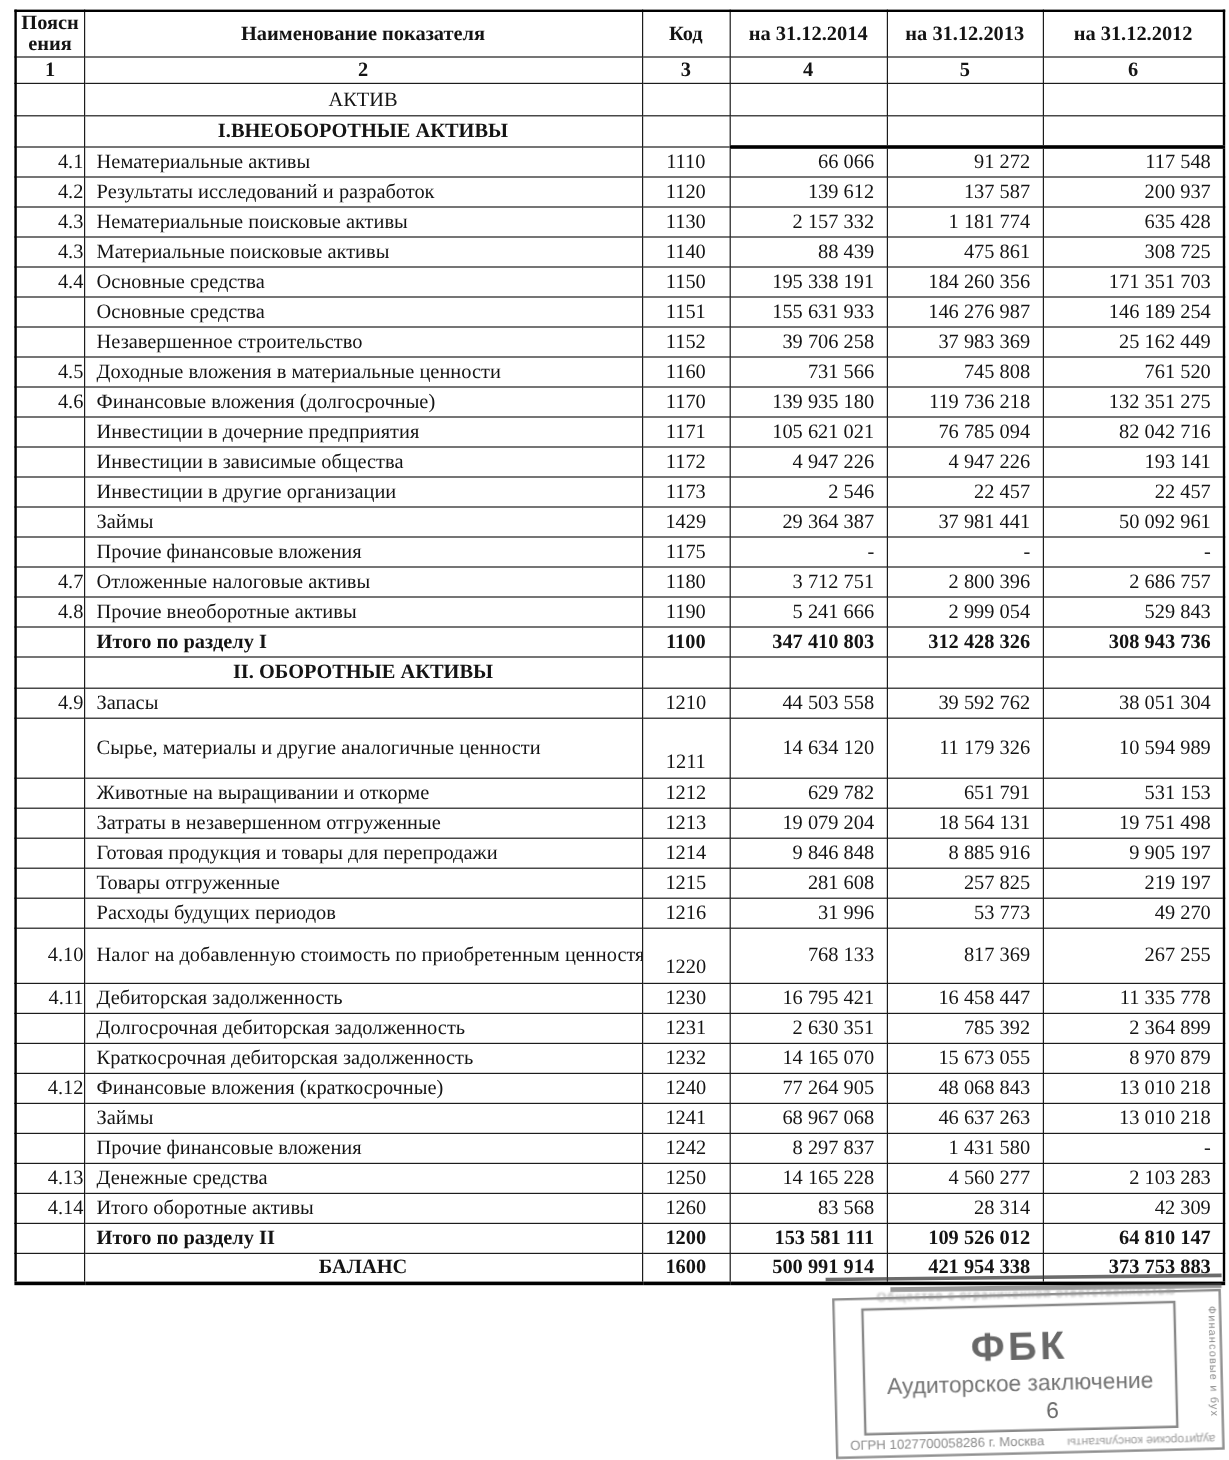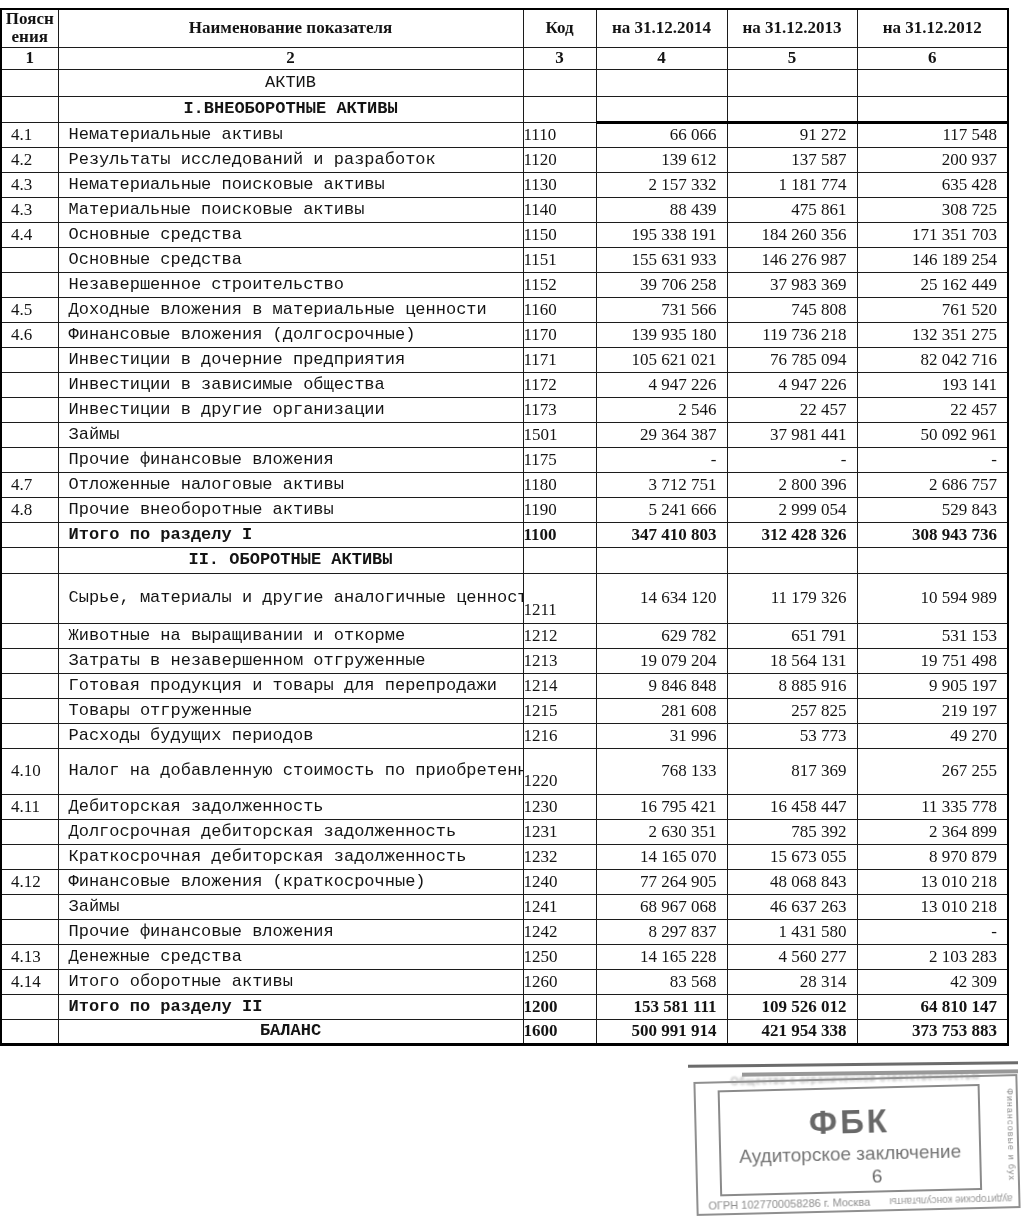--- a/index.html
+++ b/index.html
@@ -6,40 +6,40 @@
   html, body {
     width: 1024px; height: 1217px;
     background: #ffffff;
     font-family: "Liberation Serif", "DejaVu Serif", serif;
     color: #141414;
     overflow: hidden;
     position: relative;
   }
   
   table.bs {
-    position: absolute; left: 0; top: 8px;
+    position: absolute; left: 12px; top: 8px;
     width: 1007px;
     border-collapse: collapse;
     table-layout: fixed;
     border: 2px solid #000;
   }
   table.bs td, table.bs th {
     border: 1px solid #1c1c1c;
     font-size: 17px;
     line-height: 1.08;
     vertical-align: middle;
     overflow: hidden;
     white-space: nowrap;
   }
   th { font-weight: bold; }
   tr.hdr th { height: 38px; text-align: center; white-space: normal; }
   tr.colnum th { height: 22px; text-align: center; }
-  td.note  { padding-left: 9px; text-align: left; }
-  td.label { padding-left: 10px; text-align: left; white-space: pre-line; font-family: Liberation Mono, monospace; }
-  td.code  { text-align: left; }
+  td.note  { padding-left: 9px; text-align: right; }
+  td.label { padding-left: 10px; text-align: left; white-space: pre-line; }
+  td.code  { text-align: center; }
   td.val   { text-align: right; padding-right: 10px; }
   tr.r td { height: 25px; }
   tr.actv td { height: 27px; }
   tr.sect td { height: 26px; }
   tr.tall1 td { height: 50px; }
   tr.tall2 td { height: 46px; }
   tr.tall1 td.code, tr.tall2 td.code { vertical-align: bottom; padding-bottom: 3px; }
   .b { font-weight: bold; }
   .ctr { text-align: center !important; padding-left: 0 !important; }
   
@@ -233,21 +233,21 @@
         <td class="note"></td>
         <td class="label">Инвестиции в другие организации</td>
         <td class="code">1173</td>
         <td class="val hv">2 546</td>
         <td class="val hv">22 457</td>
         <td class="val hv hv-last">22 457</td>
       </tr>
       <tr class="r">
         <td class="note"></td>
         <td class="label">Займы</td>
-        <td class="code">1501</td>
+        <td class="code">1429</td>
         <td class="val hv">29 364 387</td>
         <td class="val hv">37 981 441</td>
         <td class="val hv hv-last">50 092 961</td>
       </tr>
       <tr class="r">
         <td class="note"></td>
         <td class="label">Прочие финансовые вложения</td>
         <td class="code">1175</td>
         <td class="val hv">-</td>
         <td class="val hv">-</td>
@@ -277,20 +277,28 @@
         <td class="val hv b">312 428 326</td>
         <td class="val hv hv-last b">308 943 736</td>
       </tr>
       <tr class="sect">
         <td class="note"></td>
         <td class="label ctr b">II. ОБОРОТНЫЕ АКТИВЫ</td>
         <td class="code"></td>
         <td class="val hv"></td>
         <td class="val hv"></td>
         <td class="val hv hv-last"></td>
+      </tr>
+      <tr class="r">
+        <td class="note">4.9</td>
+        <td class="label">Запасы</td>
+        <td class="code">1210</td>
+        <td class="val hv">44 503 558</td>
+        <td class="val hv">39 592 762</td>
+        <td class="val hv hv-last">38 051 304</td>
       </tr>
       <tr class="tall1">
         <td class="note"></td>
         <td class="label">Сырье, материалы и другие аналогичные
 ценности</td>
         <td class="code">1211</td>
         <td class="val hv">14 634 120</td>
         <td class="val hv">11 179 326</td>
         <td class="val hv hv-last">10 594 989</td>
       </tr>

